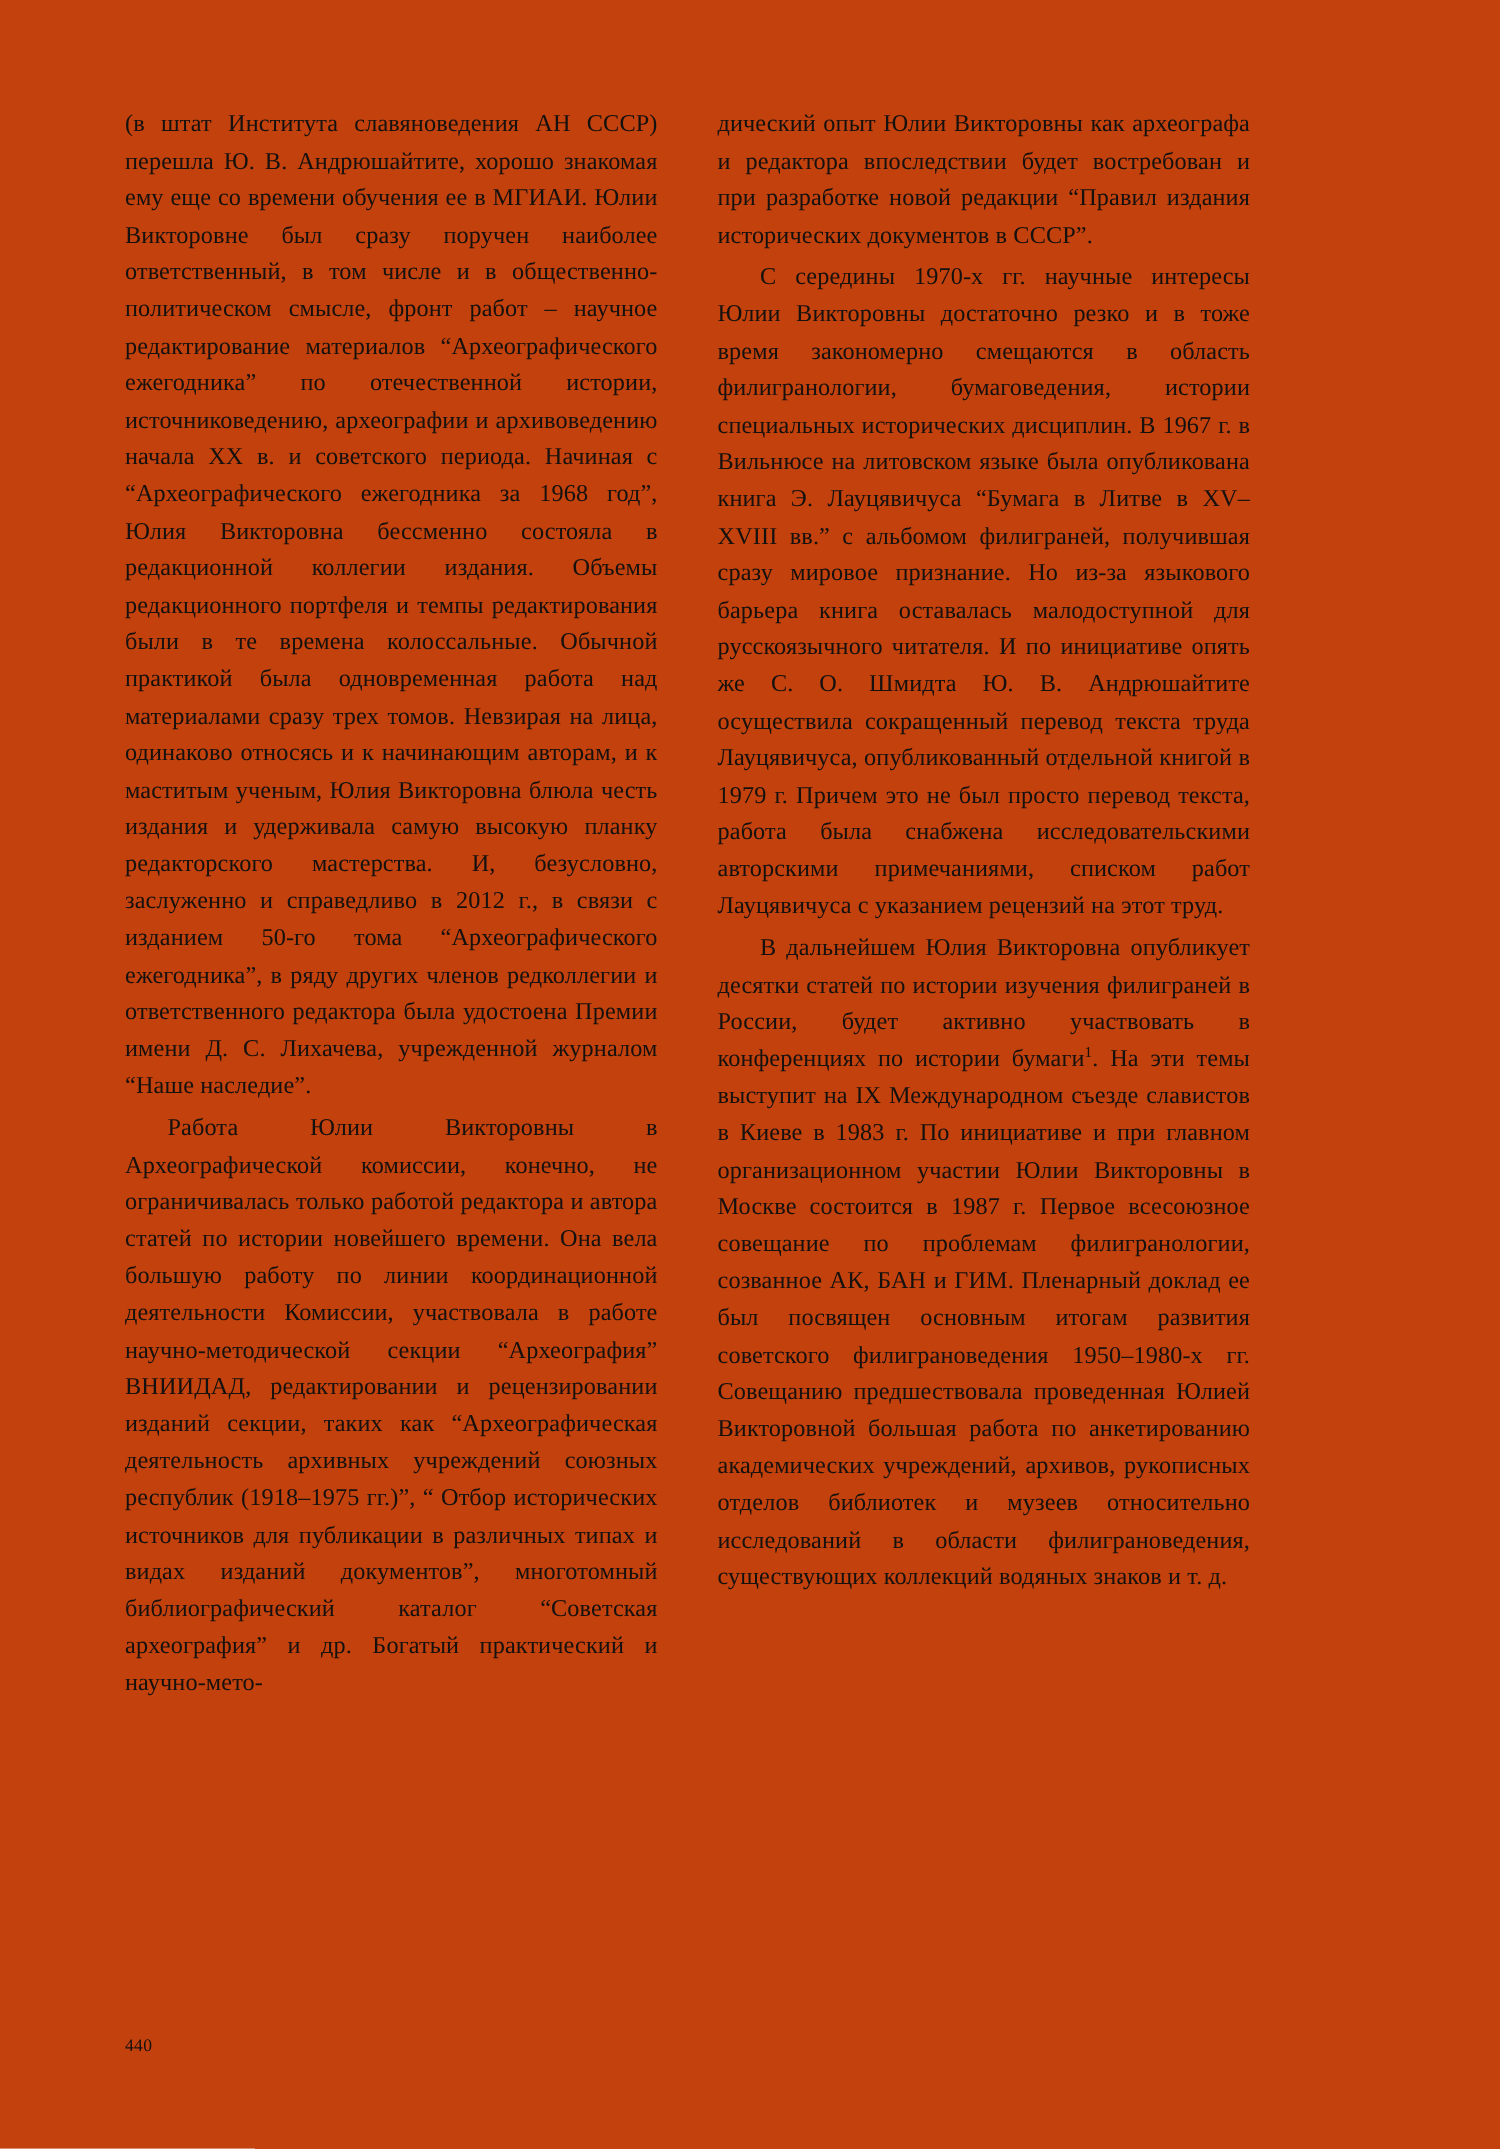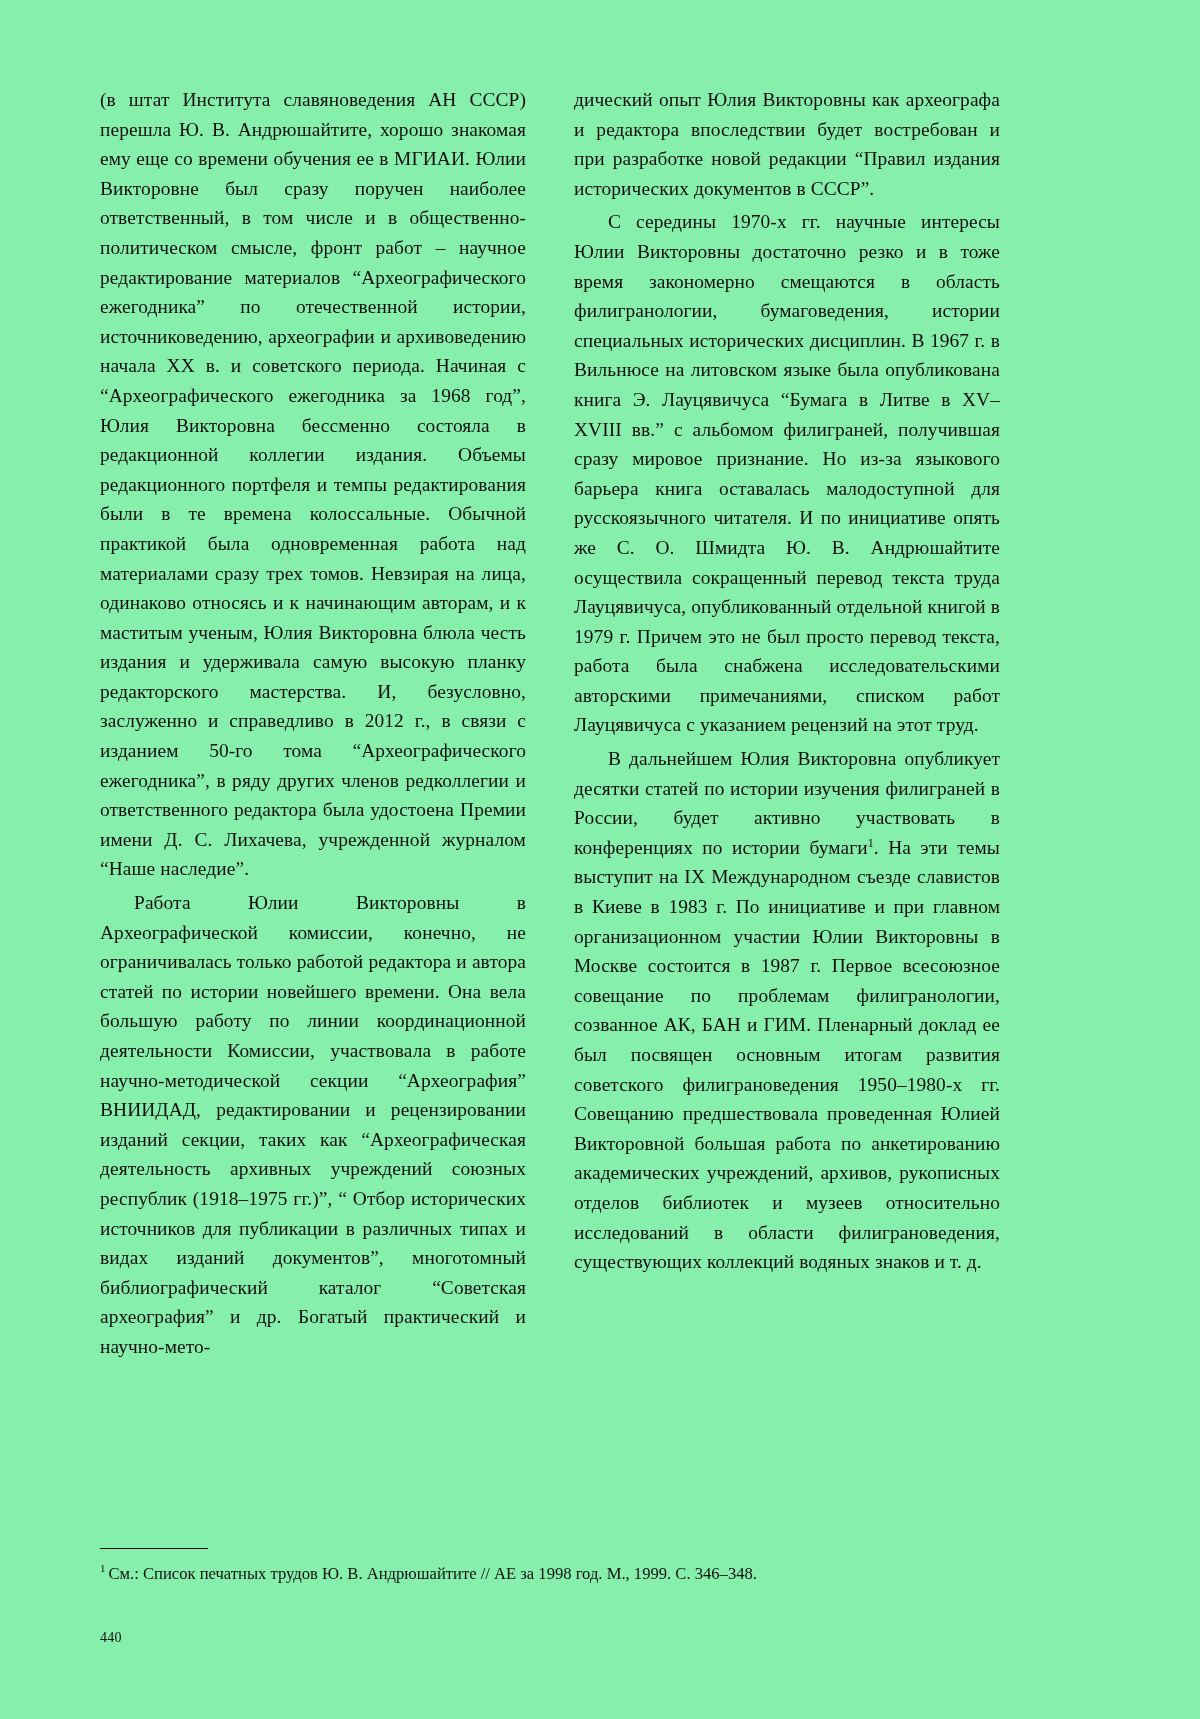--- a/index.html
+++ b/index.html
@@ -4,21 +4,21 @@
 <style>
   html, body {
     margin: 0;
     padding: 0;
     background: #ffffff;
   }
   .page {
     position: relative;
     width: 1200px;
     height: 1719px;
-    background: #86efac;
+    background: #c2410c;
     font-family: "Liberation Serif", serif;
     color: #14110f;
     box-sizing: border-box;
   }
   .content {
     position: absolute;
     left: 100px;
     top: 85px;
     width: 1000px;
     display: flex;
@@ -84,27 +84,23 @@
 <div class="page">
 
   <div class="content">
 
     <div class="column">
       <p>(в штат Института славяноведения АН СССР) перешла Ю. В. Андрюшайтите, хорошо знакомая ему еще со времени обучения ее в МГИАИ. Юлии Викторовне был сразу поручен наиболее ответственный, в том числе и в общественно-политическом смысле, фронт работ – научное редактирование материалов “Археографического ежегодника” по отечественной истории, источниковедению, археографии и архивоведению начала XX в. и советского периода. Начиная с “Археографического ежегодника за 1968 год”, Юлия Викторовна бессменно состояла в редакционной коллегии издания. Объемы редакционного портфеля и темпы редактирования были в те времена колоссальные. Обычной практикой была одновременная работа над материалами сразу трех томов. Невзирая на лица, одинаково относясь и к начинающим авторам, и к маститым ученым, Юлия Викторовна блюла честь издания и удерживала самую высокую планку редакторского мастерства. И, безусловно, заслуженно и справедливо в 2012 г., в связи с изданием 50-го тома “Археографического ежегодника”, в ряду других членов редколлегии и ответственного редактора была удостоена Премии имени Д. С. Лихачева, учрежденной журналом “Наше наследие”.</p>
       <p class="indent">Работа Юлии Викторовны в Археографической комиссии, конечно, не ограничивалась только работой редактора и автора статей по истории новейшего времени. Она вела большую работу по линии координационной деятельности Комиссии, участвовала в работе научно-методической секции “Археография” ВНИИДАД, редактировании и рецензировании изданий секции, таких как “Археографическая деятельность архивных учреждений союзных республик (1918–1975 гг.)”, “ Отбор исторических источников для публикации в различных типах и видах изданий документов”, многотомный библиографический каталог “Советская археография” и др. Богатый практический и научно-мето-</p>
     </div>
 
     <div class="column">
-      <p>дический опыт Юлия Викторовны как археографа и редактора впоследствии будет востребован и при разработке новой редакции “Правил издания исторических документов в СССР”.</p>
+      <p>дический опыт Юлии Викторовны как археографа и редактора впоследствии будет востребован и при разработке новой редакции “Правил издания исторических документов в СССР”.</p>
       <p class="indent">С середины 1970-х гг. научные интересы Юлии Викторовны достаточно резко и в тоже время закономерно смещаются в область филигранологии, бумаговедения, истории специальных исторических дисциплин. В 1967 г. в Вильнюсе на литовском языке была опубликована книга Э. Лауцявичуса “Бумага в Литве в XV–XVIII вв.” с альбомом филиграней, получившая сразу мировое признание. Но из-за языкового барьера книга оставалась малодоступной для русскоязычного читателя. И по инициативе опять же С. О. Шмидта Ю. В. Андрюшайтите осуществила сокращенный перевод текста труда Лауцявичуса, опубликованный отдельной книгой в 1979 г. Причем это не был просто перевод текста, работа была снабжена исследовательскими авторскими примечаниями, списком работ Лауцявичуса с указанием рецензий на этот труд.</p>
       <p class="indent"><span>В дальнейшем Юлия Викторовна опубликует десятки статей по истории изучения филиграней в России, будет активно участвовать в конференциях по истории бумаги</span><sup class="fn">1</sup><span>. На эти темы выступит на IX Международном съезде славистов в Киеве в 1983 г. По инициативе и при главном организационном участии Юлии Викторовны в Москве состоится в 1987 г. Первое всесоюзное совещание по проблемам филигранологии, созванное АК, БАН и ГИМ. Пленарный доклад ее был посвящен основным итогам развития советского филиграноведения 1950–1980-х гг. Совещанию предшествовала проведенная Юлией Викторовной большая работа по анкетированию академических учреждений, архивов, рукописных отделов библиотек и музеев относительно исследований в области филиграноведения, существующих коллекций водяных знаков и т. д.</span></p>
     </div>
 
   </div>
 
-  <div class="footnote-area">
-    <div class="footnote-rule"></div>
-    <div class="footnote-text"><sup>1</sup><span>См.: Список печатных трудов Ю. В. Андрюшайтите // АЕ за 1998 год. М., 1999. С. 346–348.</span></div>
-  </div>
 
   <div class="folio">440</div>
 
 </div>
 
 </body></html>

